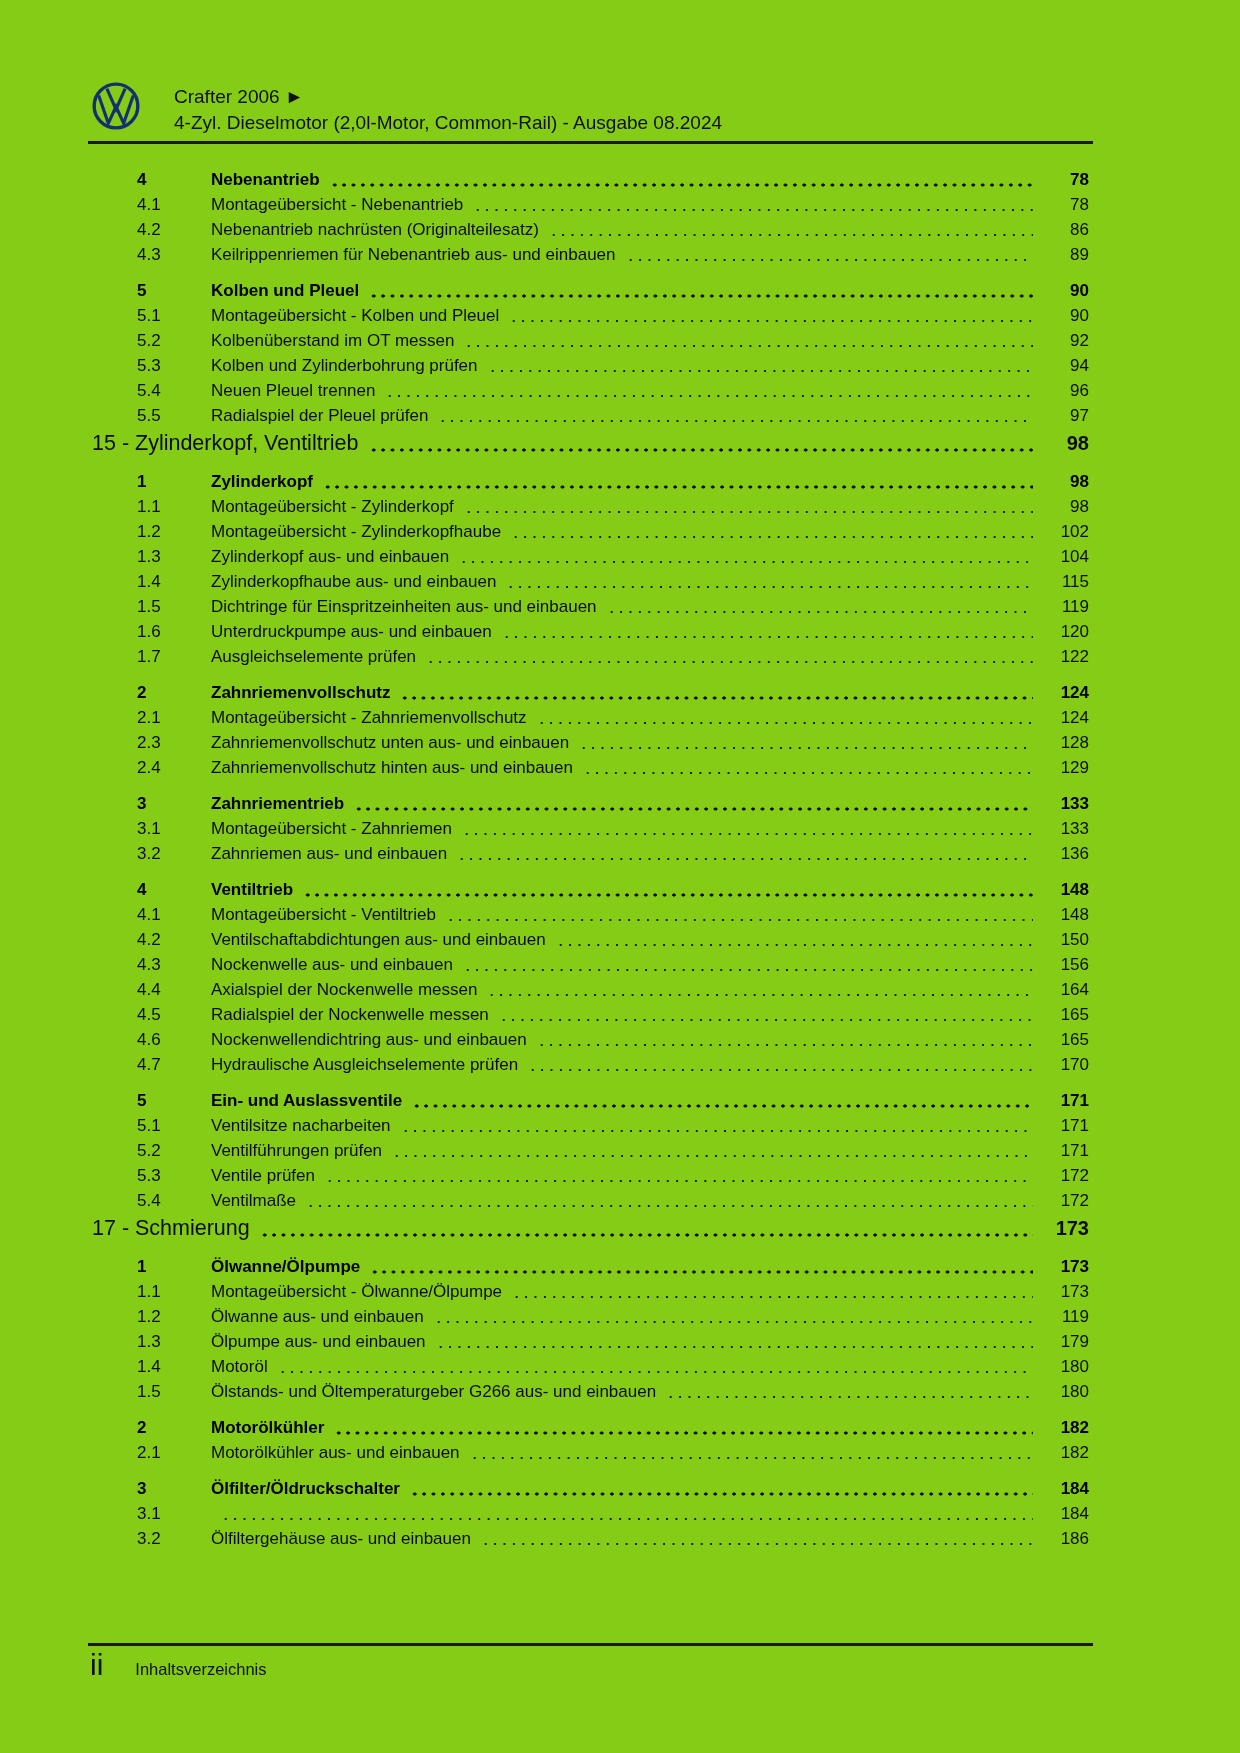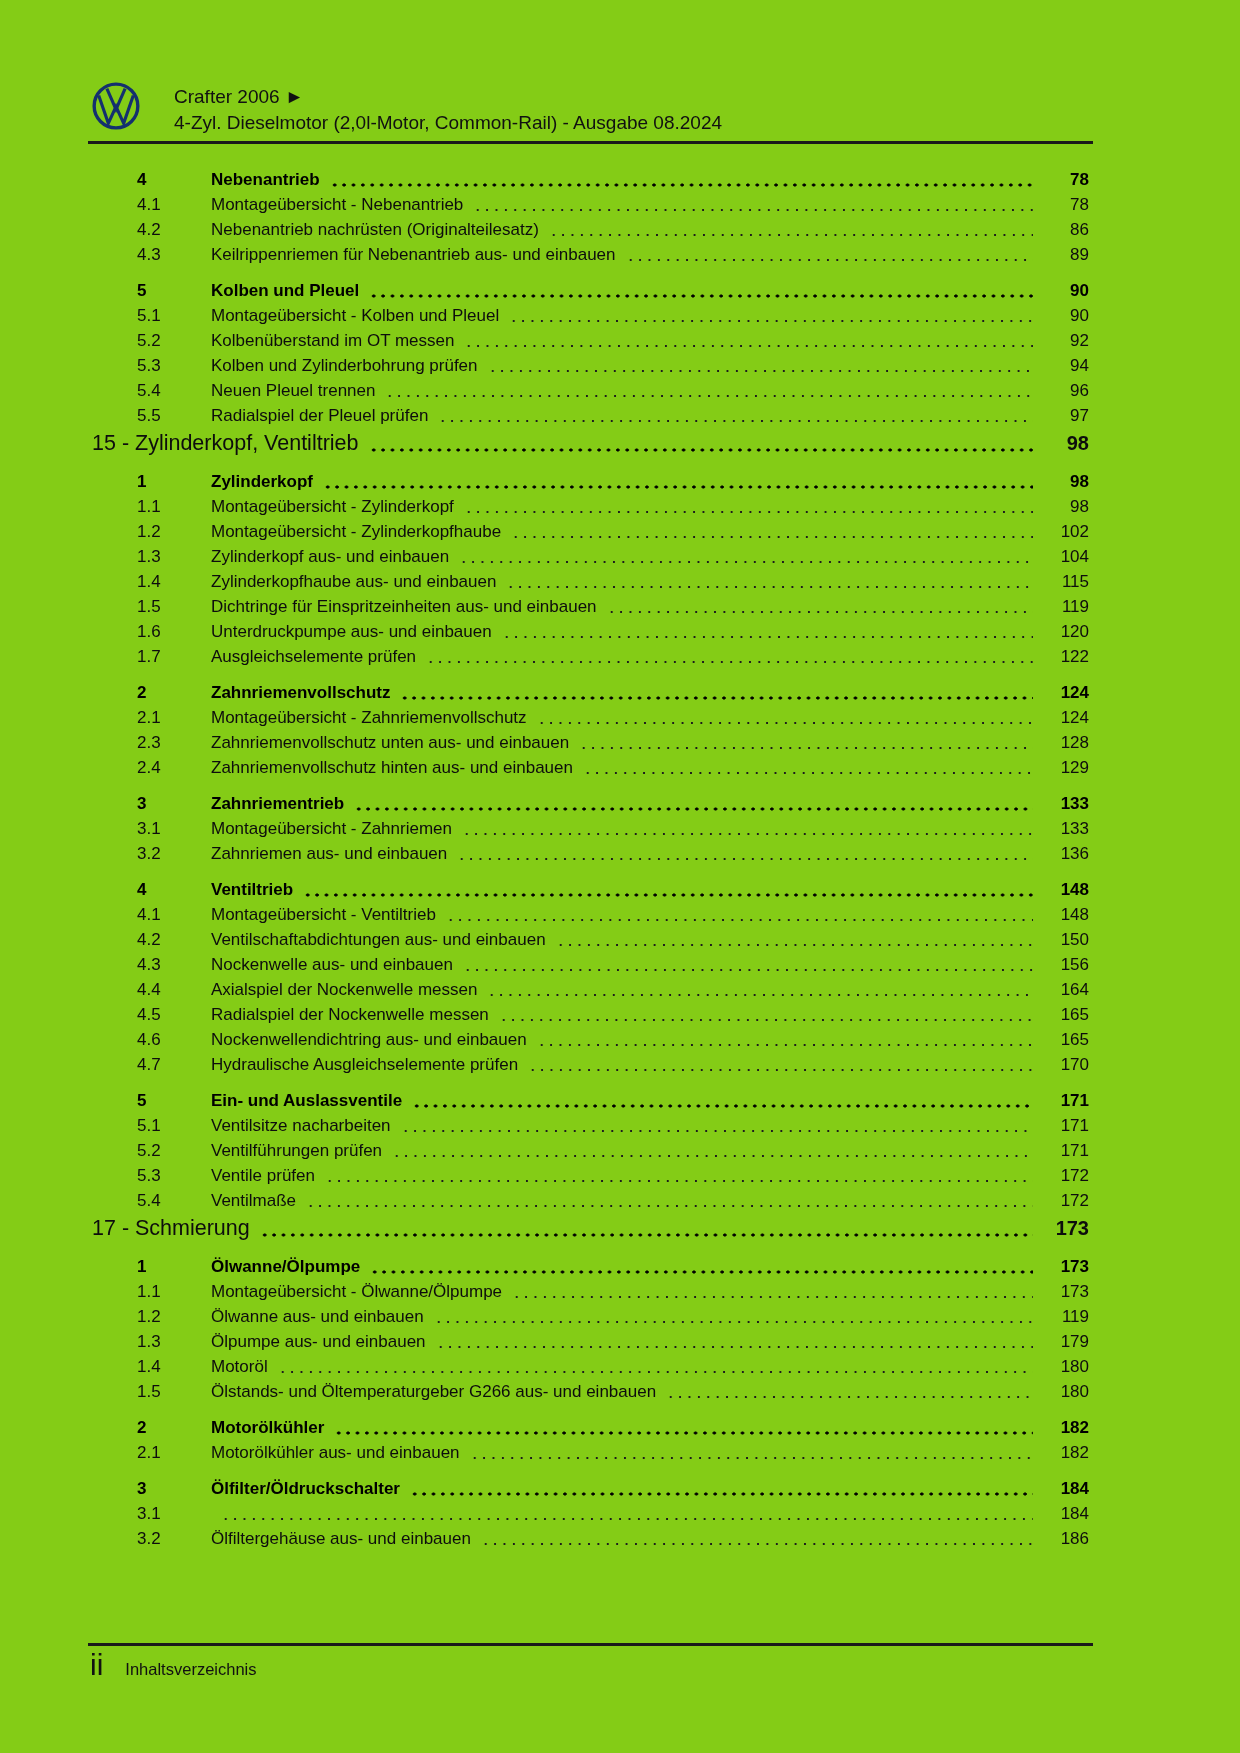--- a/index.html
+++ b/index.html
@@ -62,21 +62,21 @@
     font-size:21.5px; line-height:30px;
     color:#0d0d0d;
   }
   .chapter .title { flex:none; white-space:nowrap; }
   .chapter .leader { margin-bottom:6px; }
   .chapter .page-num { font-weight:700; font-size:20px; }
 
   
   .footer {
     position:absolute; left:90px; top:1646px;
-    display:flex; align-items:baseline; gap:22px; color:#111;
+    display:flex; align-items:baseline; gap:32px; color:#111;
   }
   .footer .roman { font-size:30px; line-height:38px; }
   .footer .label { font-size:16.5px; }
 </style>
 </head>
 <body>
 
 <div class="page">
 
   <div class="logo">

